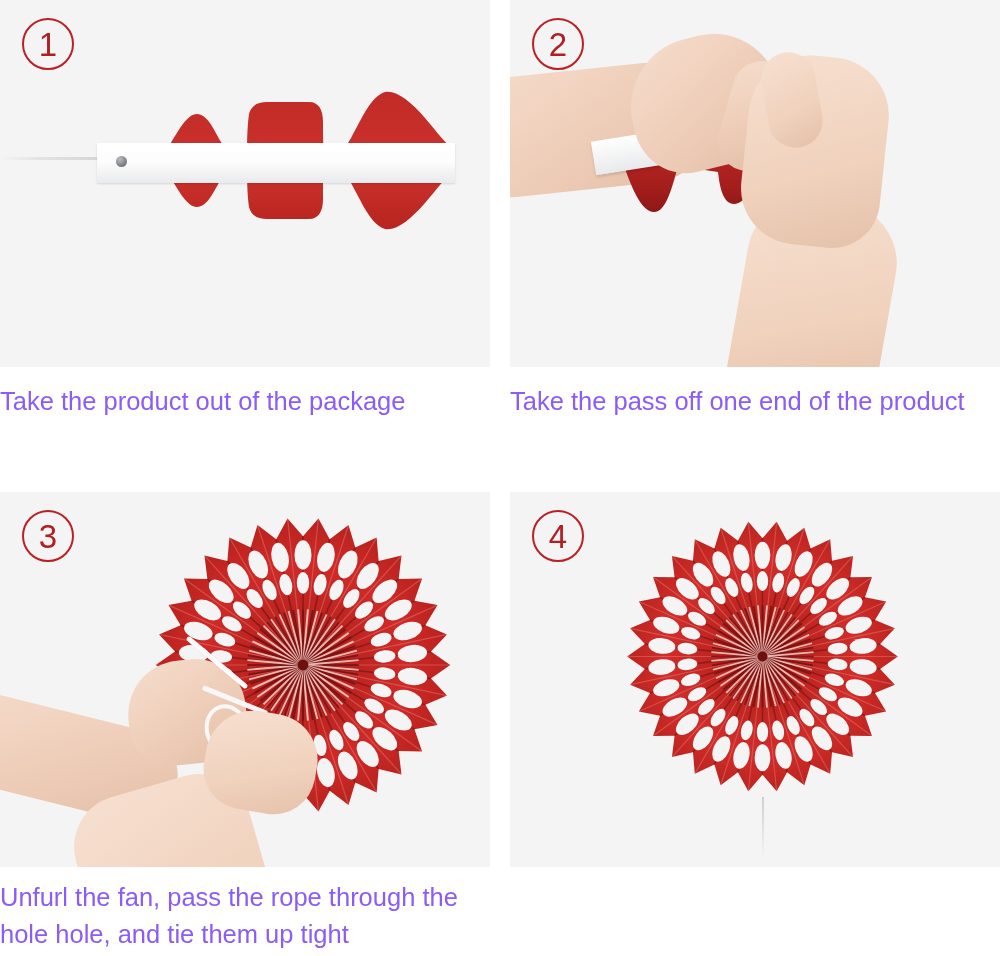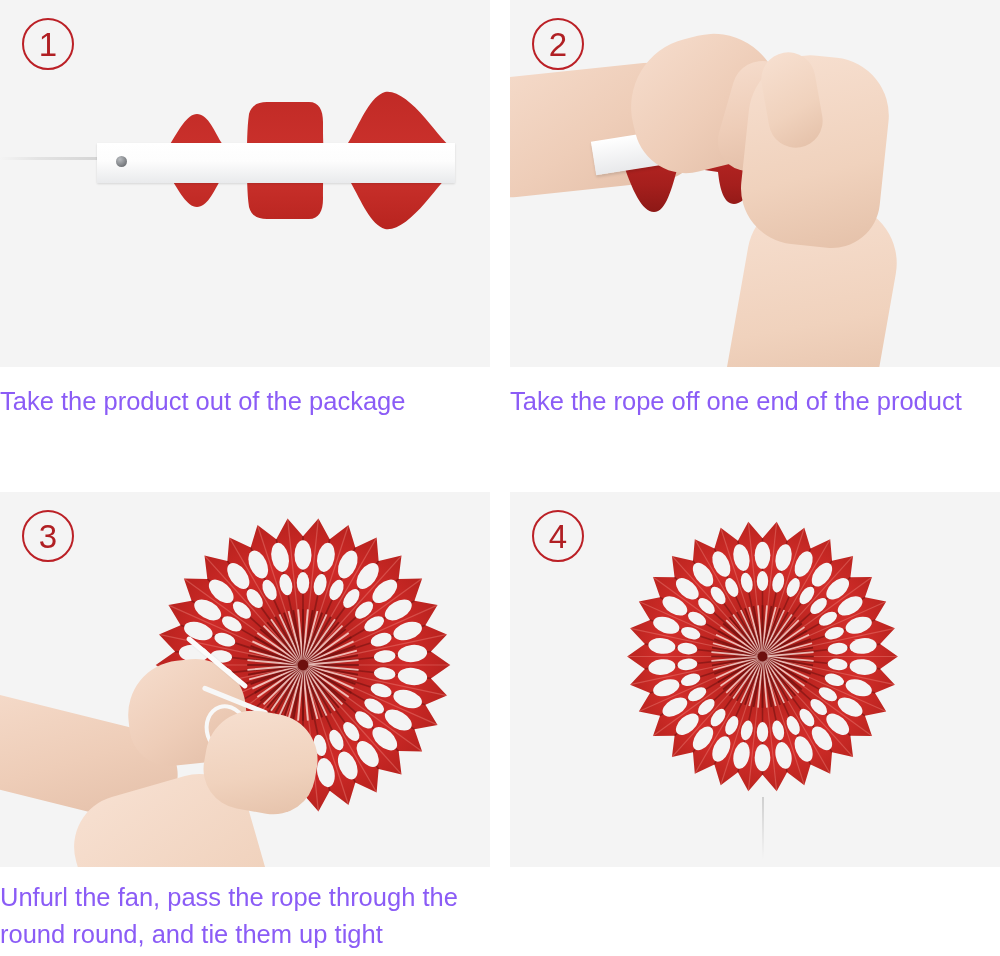--- a/index.html
+++ b/index.html
@@ -234,21 +234,21 @@
       <div class="fanstrip"></div>
 
       <div class="palmL skin-a"></div>
       <div class="thumbL skin-a"></div>
 
       <div class="armR skin-b"></div>
       <div class="handR skin-b"></div>
       <div class="fingerR1 skin-b"></div>
 
     </div>
-    <div class="caption">Take the rope off one end of the product</div>
+    <div class="caption">Take the pass off one end of the product</div>
   </div>
 
   <div class="panel c0 r1">
     <div class="stage p3">
       <div class="badge">3</div>
 
       <svg class="rosette" style="left:148px;top:18px;width:310px;height:310px;" viewBox="0 0 400 400">
         <defs>
           <radialGradient id="rg3" cx="50%" cy="50%" r="50%">
             <stop offset="0%" stop-color="#8e1714"></stop>
@@ -458,21 +458,21 @@
       <div class="armL skin-a"></div>
       <div class="handL skin-a"></div>
       <div class="rope1"></div>
       <div class="rope2"></div>
       <div class="ropeloop"></div>
       <div class="armR skin-b"></div>
       <div class="handR skin-b"></div>
 
     </div>
     <div class="caption">Unfurl the fan, pass the rope through the
-round round, and tie them up tight</div>
+hole hole, and tie them up tight</div>
   </div>
 
   <div class="panel c1 r1">
     <div class="stage p4">
       <div class="badge">4</div>
 
       <svg class="rosette" style="left:110px;top:22px;width:285px;height:285px;" viewBox="0 0 400 400">
         <defs>
           <radialGradient id="rg4" cx="50%" cy="50%" r="50%">
             <stop offset="0%" stop-color="#8a1512"></stop>

